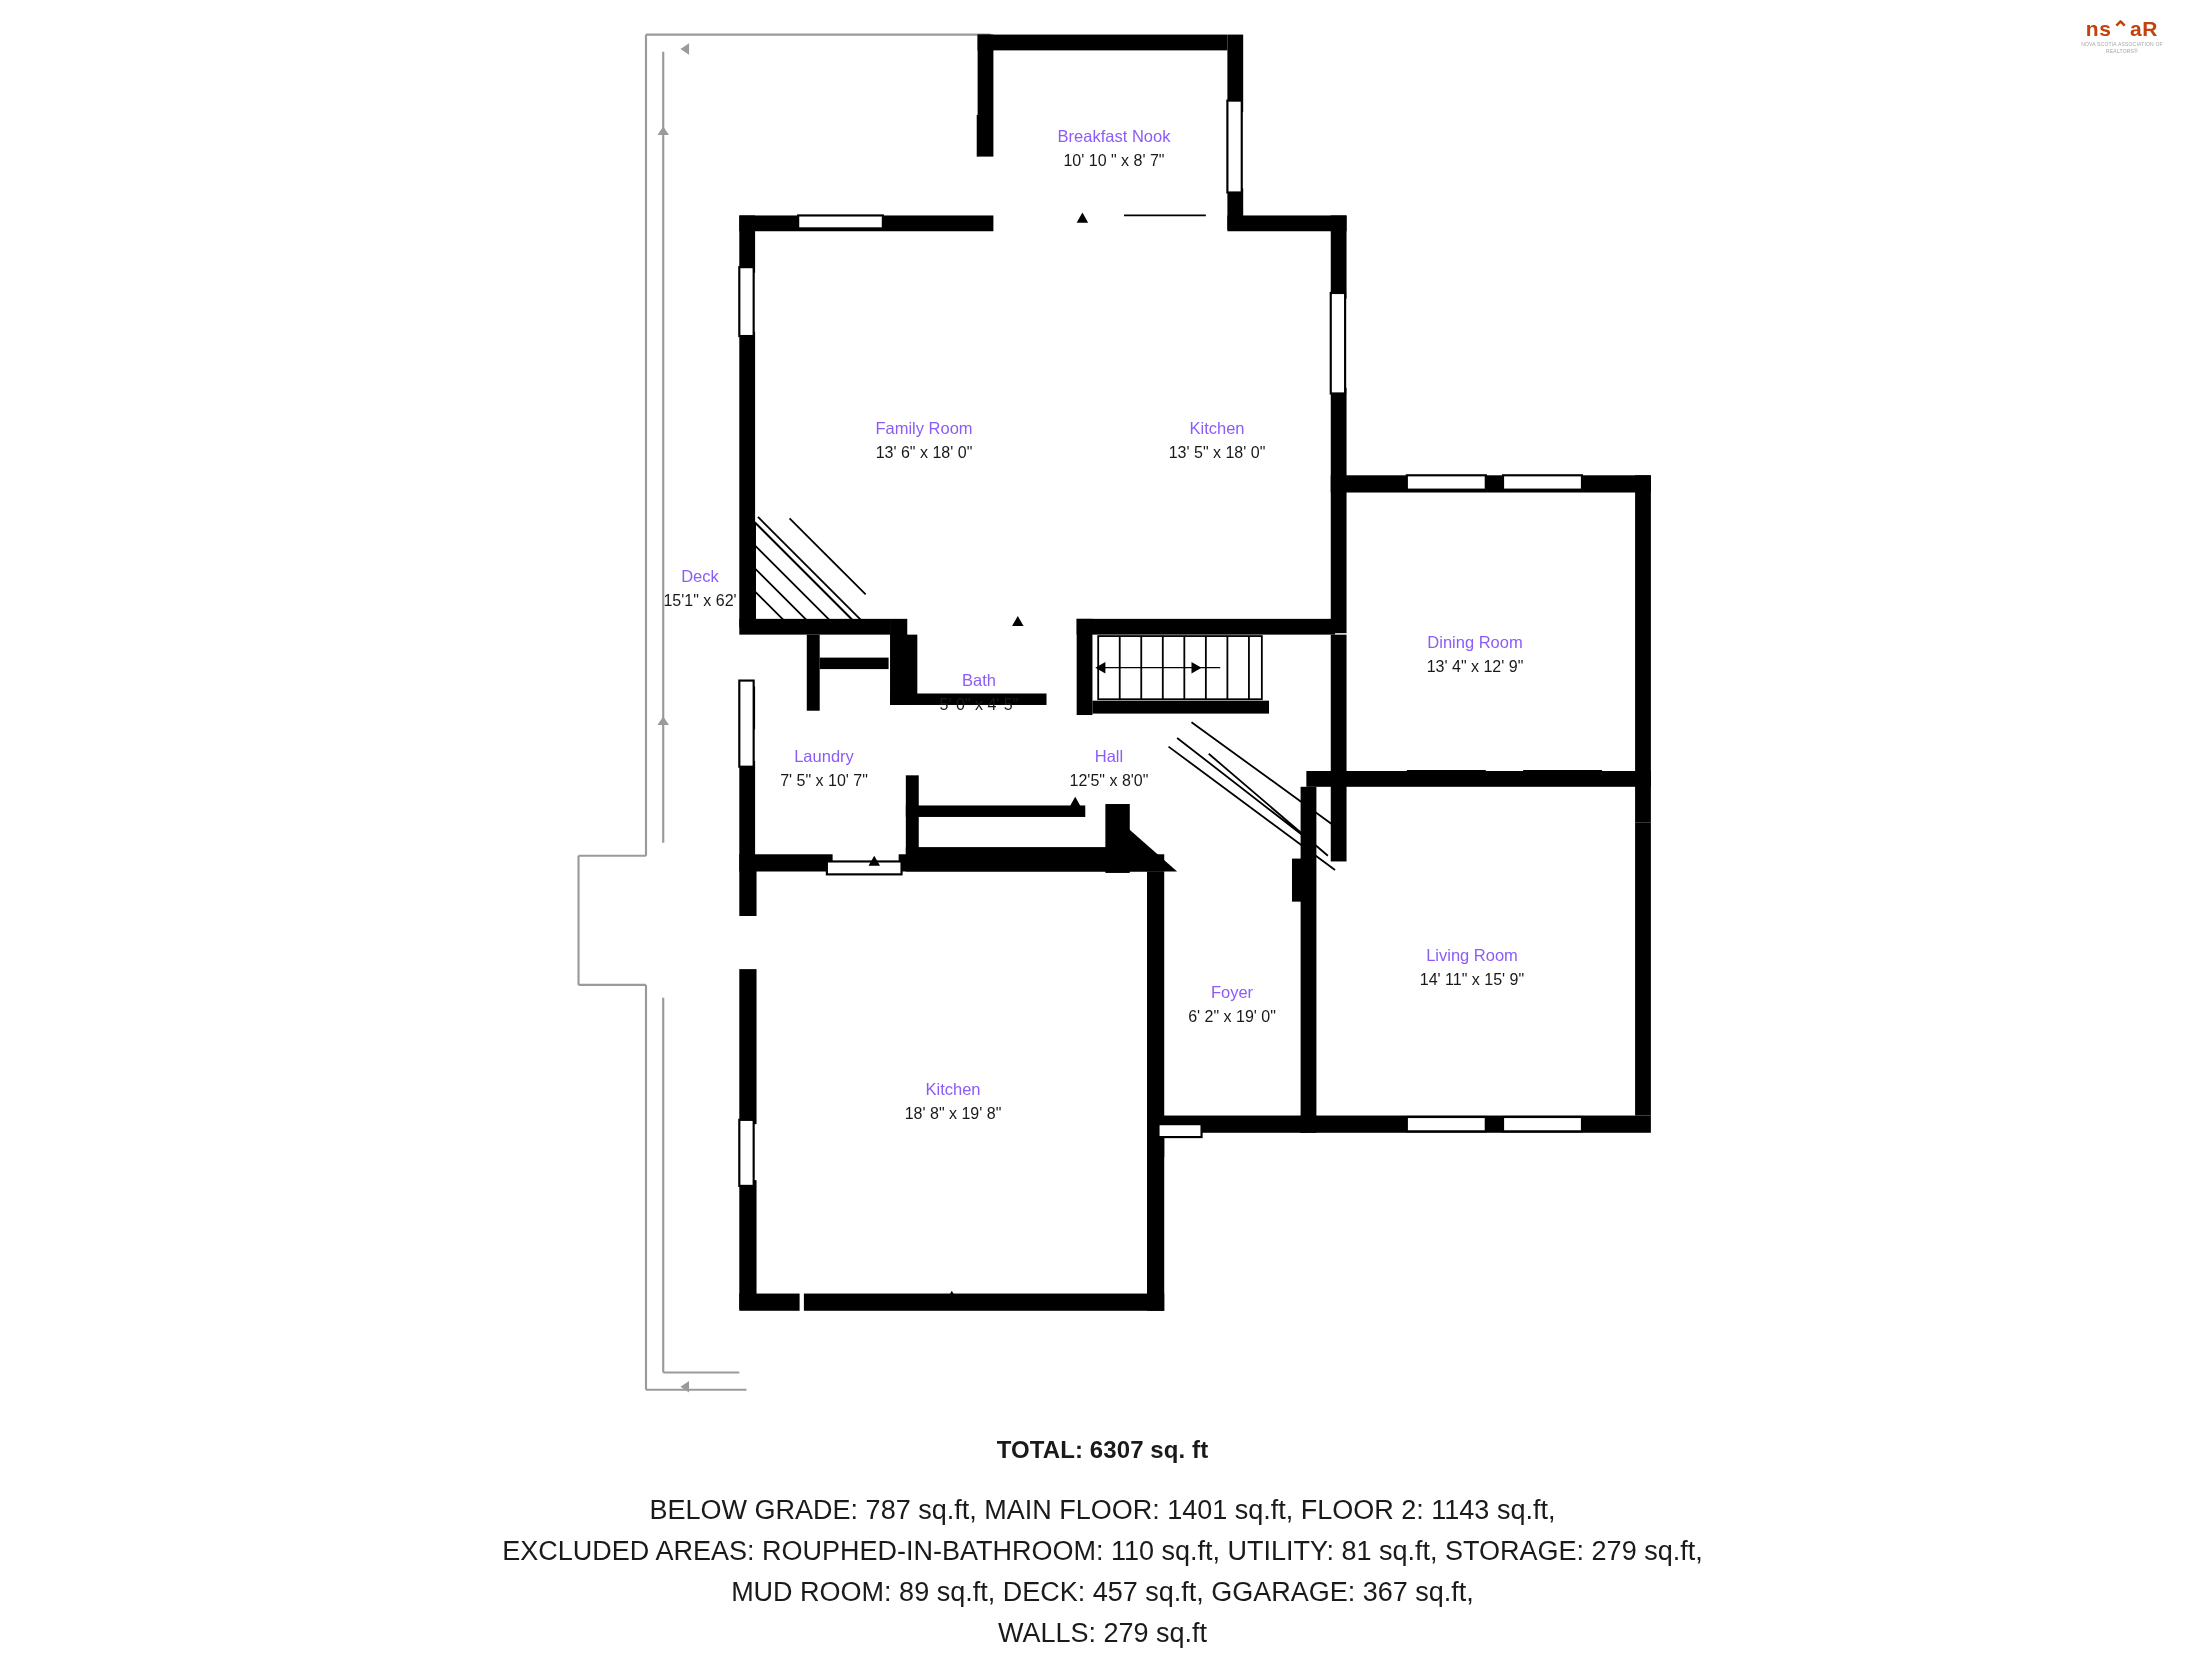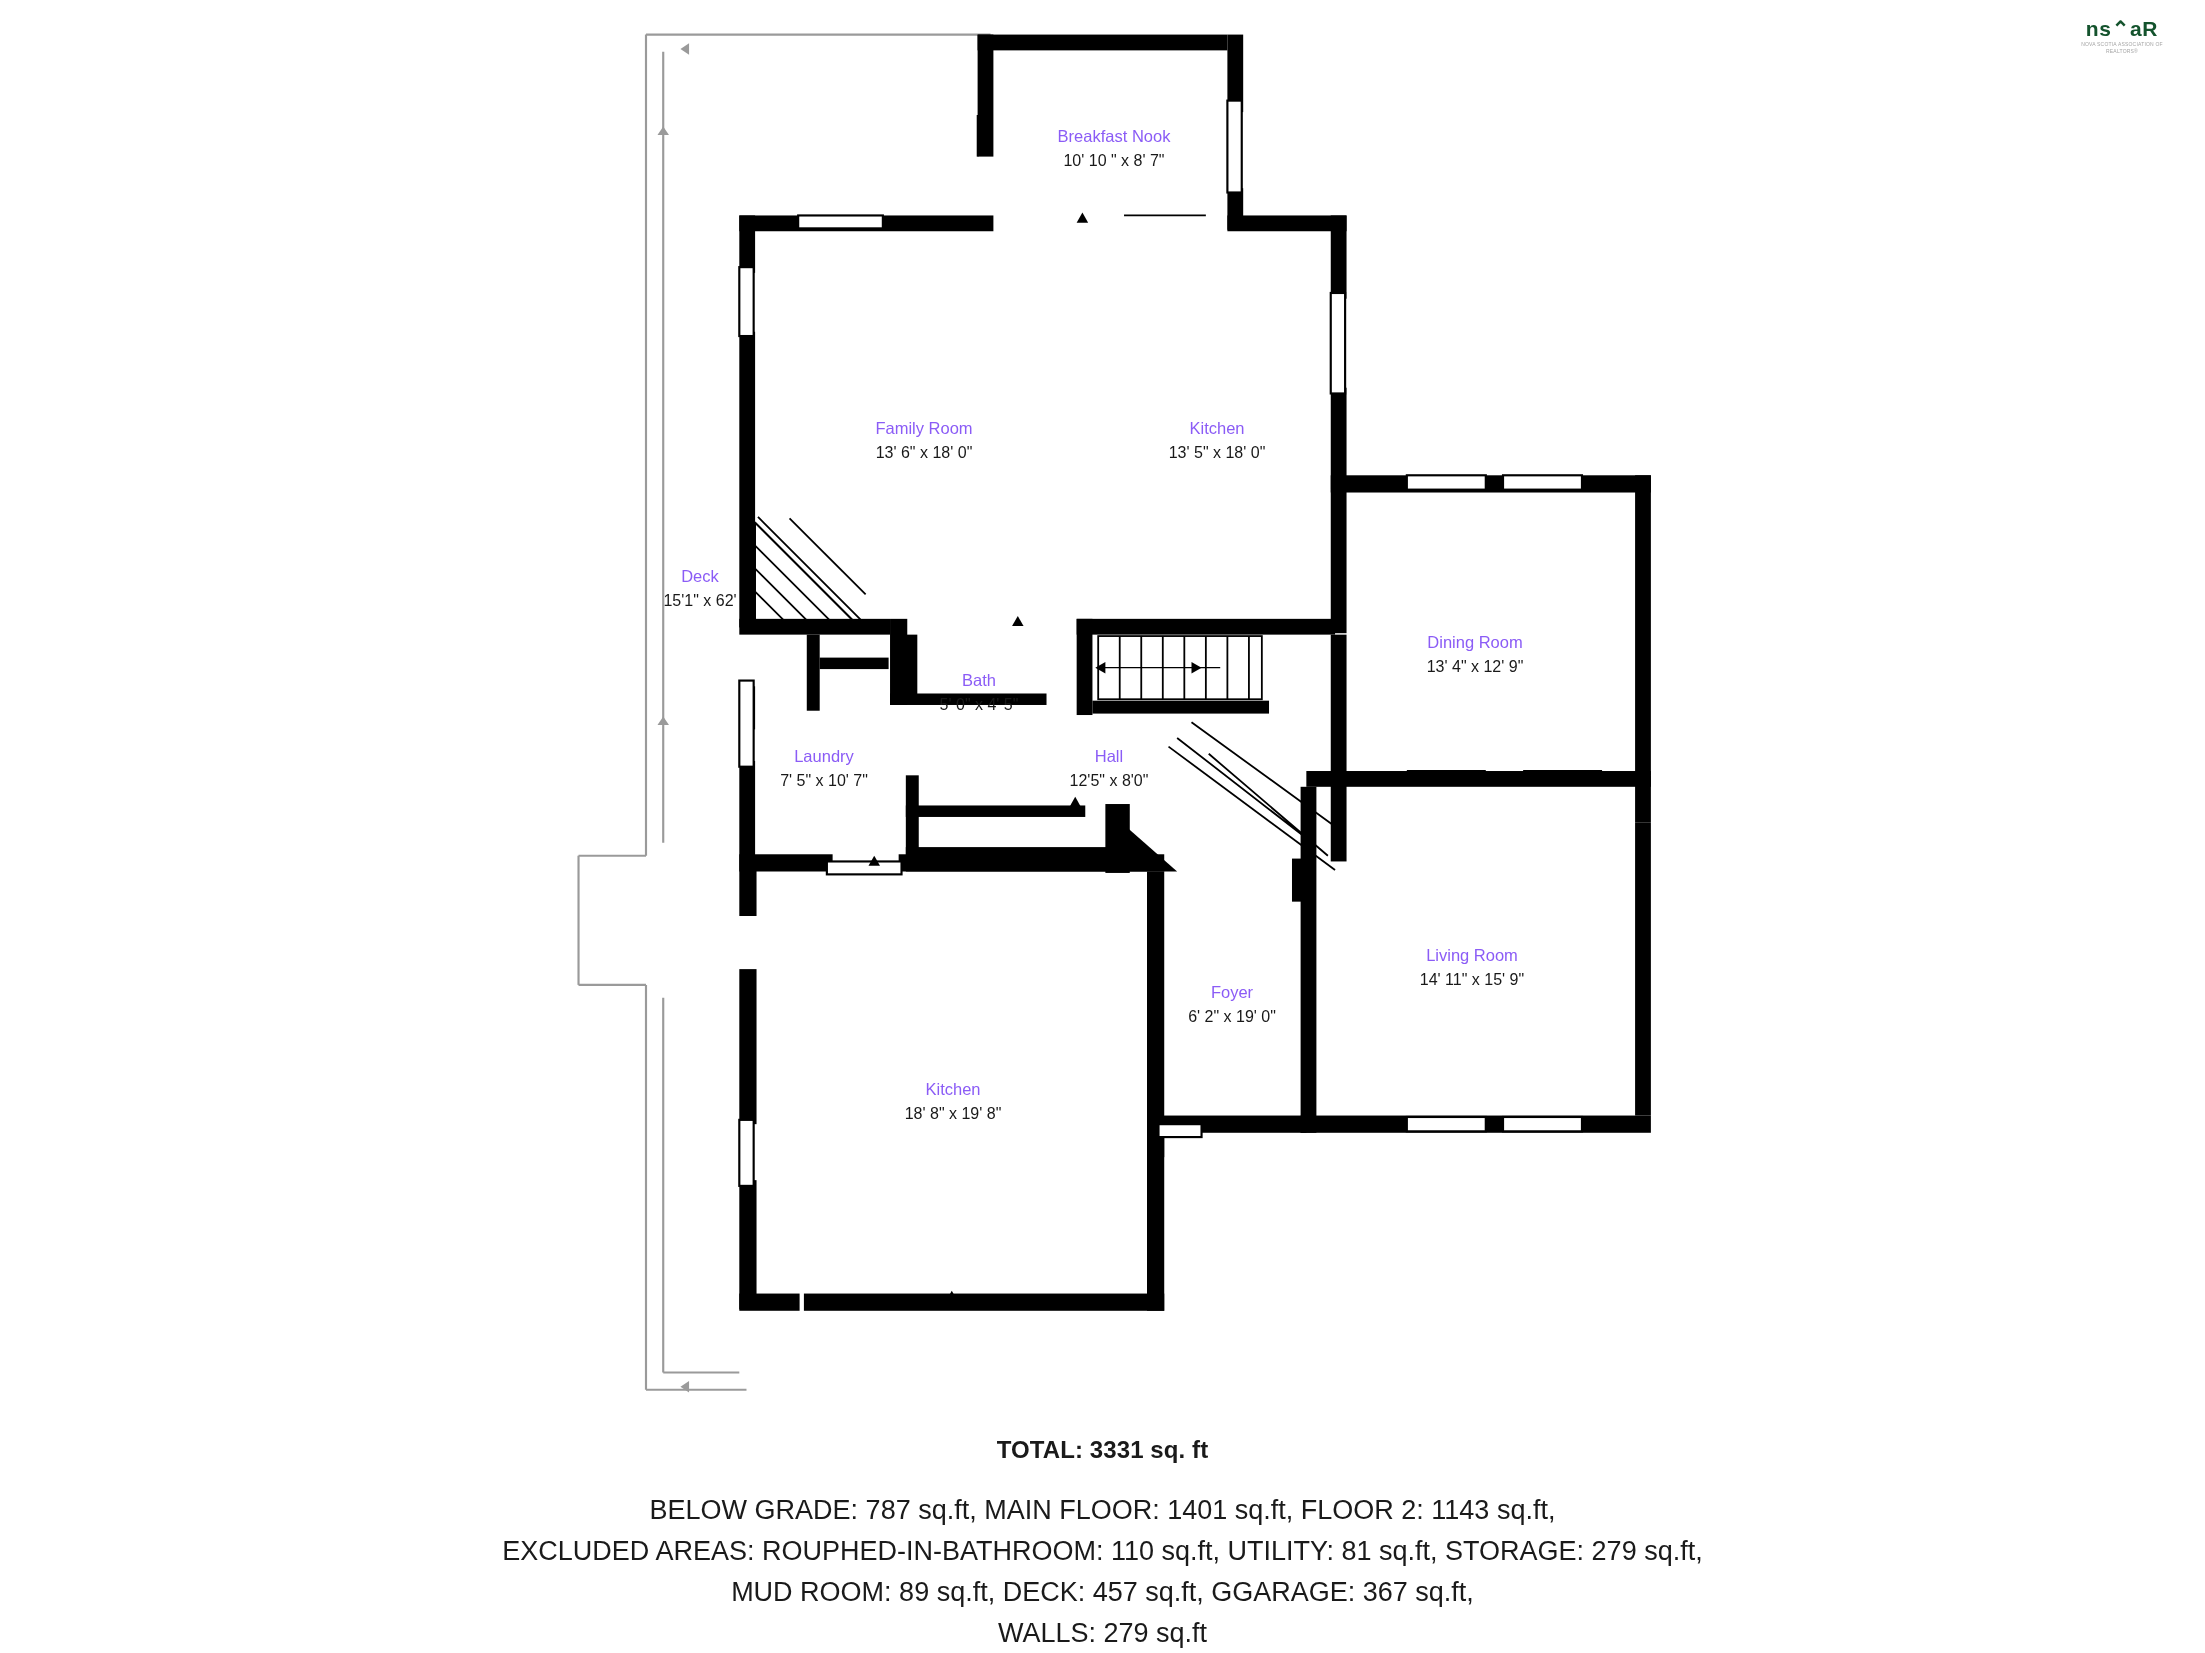--- a/index.html
+++ b/index.html
@@ -70,21 +70,21 @@
     top: 17px;
     width: 108px;
     height: 49px;
     text-align: center;
     color: #9a9a9a;
   }
   .logo .logo-mark {
     font-size: 21px;
     font-weight: bold;
     letter-spacing: 0.7px;
-    color: #14532d;
+    color: #c2410c;
     line-height: 1.1;
   }
   .logo .logo-sub {
     font-size: 5px;
     letter-spacing: 0.2px;
     color: #a5a5a5;
     line-height: 1.25;
     margin-top: 1.4px;
   }
 </style>
@@ -284,21 +284,21 @@
 <div class="room-label" style="left:1232px; top:1005px;">
   <span class="rl-name">Foyer</span>
   <span class="rl-dim">6' 2" x 19' 0"</span>
 </div>
 
 <div class="room-label" style="left:953px; top:1102px;">
   <span class="rl-name">Kitchen</span>
   <span class="rl-dim">18' 8" x 19' 8"</span>
 </div>
 
-<div class="summary summary-total">TOTAL: 3331 sq. ft</div>
+<div class="summary summary-total">TOTAL: 6307 sq. ft</div>
 
 <div class="summary summary-lines">
   <div>BELOW GRADE: 787 sq.ft, MAIN FLOOR: 1401 sq.ft, FLOOR 2: 1143 sq.ft,</div>
   <div>EXCLUDED AREAS: ROUPHED-IN-BATHROOM: 110 sq.ft, UTILITY: 81 sq.ft, STORAGE: 279 sq.ft,</div>
   <div>MUD ROOM: 89 sq.ft, DECK: 457 sq.ft, GGARAGE: 367 sq.ft,</div>
   <div>WALLS: 279 sq.ft</div>
 </div>
 
 <div class="logo">
   <div class="logo-mark">ns⌃aR</div>

